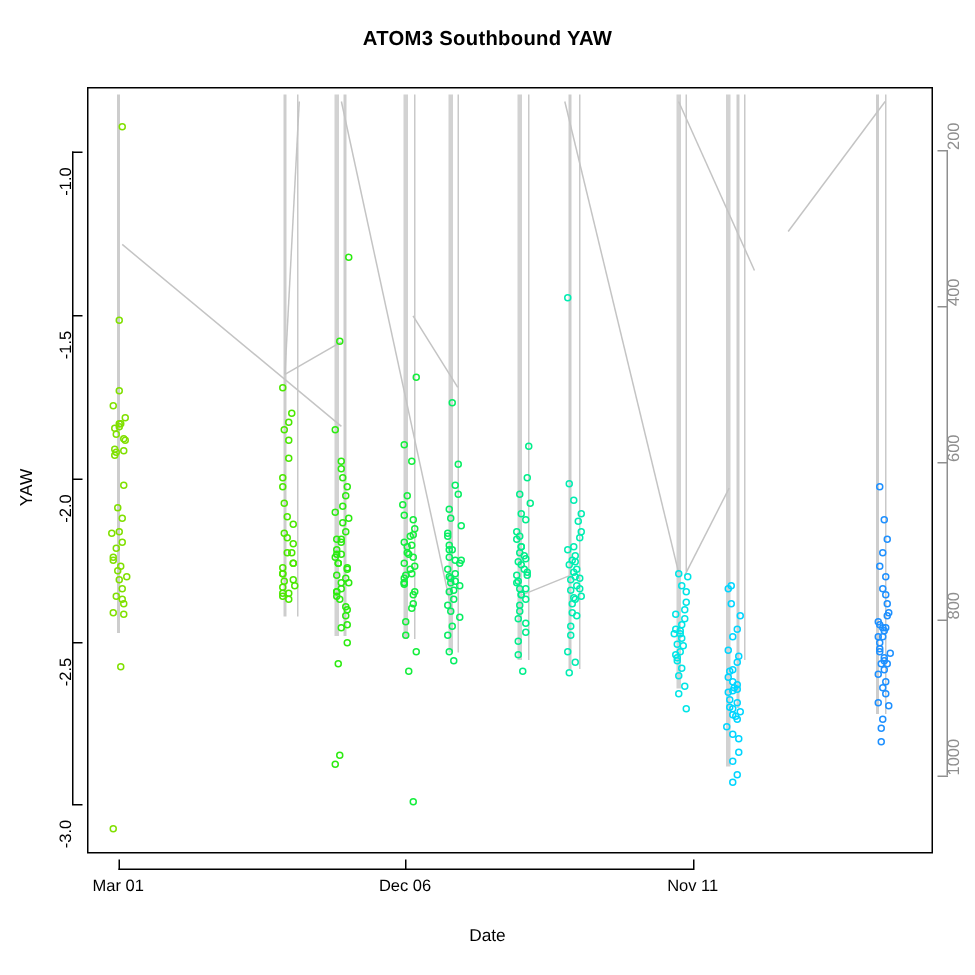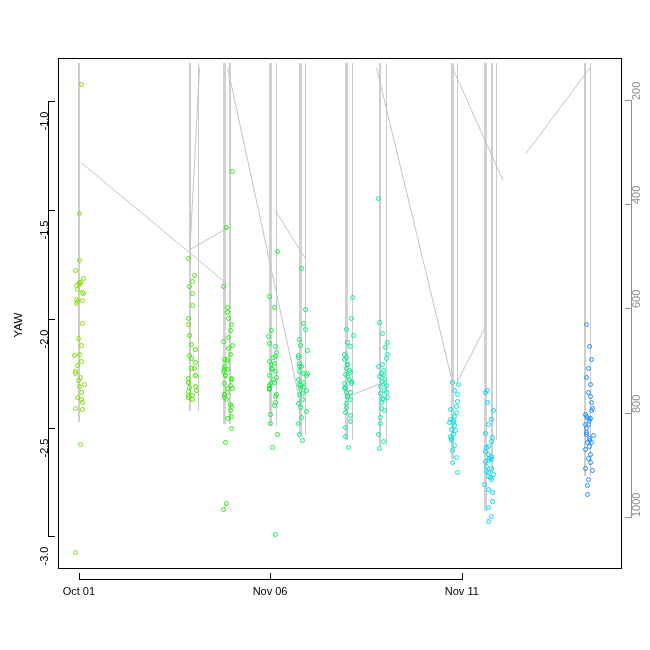--- a/index.html
+++ b/index.html
@@ -52,20 +52,21 @@
   .axis-title-x{
     position:absolute;left:0;top:618px;width:650px;text-align:center;
     font-size:11.5px;
   }
 </style>
 </head>
 <body>
 
 <div id="root">
 
+  <div class="plot-title">ATOM3 Southbound YAW</div>
 
   <div id="panel">
     <div id="layer-lines">
         <div class="vline w2" style="left: 19.304px; top: 4.34894px; height: 358.787px;"></div>
         <div class="vline w2" style="left: 129.848px; top: 4.34894px; height: 347.915px;"></div>
         <div class="vline" style="left: 138.808px; top: 4.34894px; height: 347.915px;"></div>
         <div class="vline w3" style="left: 163.752px; top: 4.34894px; height: 360.962px;"></div>
         <div class="vline w2" style="left: 169.892px; top: 4.34894px; height: 360.962px;"></div>
         <div class="vline w3" style="left: 210px; top: 4.34894px; height: 363.136px;"></div>
         <div class="vline" style="left: 216.64px; top: 4.34894px; height: 363.136px;"></div>
@@ -433,20 +434,21 @@
         <div class="pt" style="color: rgb(30, 144, 255); left: 526.06px; top: 424.203px;"></div>
         <div class="pt" style="color: rgb(30, 144, 255); left: 526.065px; top: 433.308px;"></div>
       </div>
   </div>
 
   <div id="axis-left"></div>
   <div id="axis-right"></div>
   <div id="axis-bottom"></div>
 
   <div class="axis-title-y">YAW</div>
+  <div class="axis-title-x">Date</div>
 <div class="axis-line" style="left: 48px; top: 101.489px; width: 1px; height: 434.894px;"></div>
     <div class="tick" style="left: 48px; top: 101.489px; width: 7px; height: 1px;"></div>
     <div class="ylab" style="top: 81.4894px; right: 606px; width: 40px; height: 40px; line-height: 40px;">-1.0</div>
     <div class="tick" style="left: 48px; top: 210.213px; width: 7px; height: 1px;"></div>
     <div class="ylab" style="top: 190.213px; right: 606px; width: 40px; height: 40px; line-height: 40px;">-1.5</div>
     <div class="tick" style="left: 48px; top: 318.936px; width: 7px; height: 1px;"></div>
     <div class="ylab" style="top: 298.936px; right: 606px; width: 40px; height: 40px; line-height: 40px;">-2.0</div>
     <div class="tick" style="left: 48px; top: 427.66px; width: 7px; height: 1px;"></div>
     <div class="ylab" style="top: 407.66px; right: 606px; width: 40px; height: 40px; line-height: 40px;">-2.5</div>
     <div class="tick" style="left: 48px; top: 536.383px; width: 7px; height: 1px;"></div>
@@ -457,18 +459,18 @@
     <div class="tick-r" style="left: 625px; top: 204px; width: 7px; height: 1px;"></div>
     <div class="yrlab" style="top: 184px; left: 636px; width: 40px; height: 40px; line-height: 40px;">400</div>
     <div class="tick-r" style="left: 625px; top: 308.286px; width: 7px; height: 1px;"></div>
     <div class="yrlab" style="top: 288.286px; left: 636px; width: 40px; height: 40px; line-height: 40px;">600</div>
     <div class="tick-r" style="left: 625px; top: 412.571px; width: 7px; height: 1px;"></div>
     <div class="yrlab" style="top: 392.571px; left: 636px; width: 40px; height: 40px; line-height: 40px;">800</div>
     <div class="tick-r" style="left: 625px; top: 516.857px; width: 7px; height: 1px;"></div>
     <div class="yrlab" style="top: 496.857px; left: 636px; width: 40px; height: 40px; line-height: 40px;">1000</div>
     <div class="axis-line" style="left: 78.868px; top: 579px; width: 382.956px; height: 1px;"></div>
     <div class="tick" style="left: 78.868px; top: 573px; width: 1px; height: 7px;"></div>
-    <div class="xlab" style="left: 38.868px; top: 585px; width: 80px;">Oct 01</div>
+    <div class="xlab" style="left: 38.868px; top: 585px; width: 80px;">Mar 01</div>
     <div class="tick" style="left: 270.064px; top: 573px; width: 1px; height: 7px;"></div>
-    <div class="xlab" style="left: 230.064px; top: 585px; width: 80px;">Nov 06</div>
+    <div class="xlab" style="left: 230.064px; top: 585px; width: 80px;">Dec 06</div>
     <div class="tick" style="left: 461.824px; top: 573px; width: 1px; height: 7px;"></div>
     <div class="xlab" style="left: 421.824px; top: 585px; width: 80px;">Nov 11</div>
   </div>
 
 </body></html>

